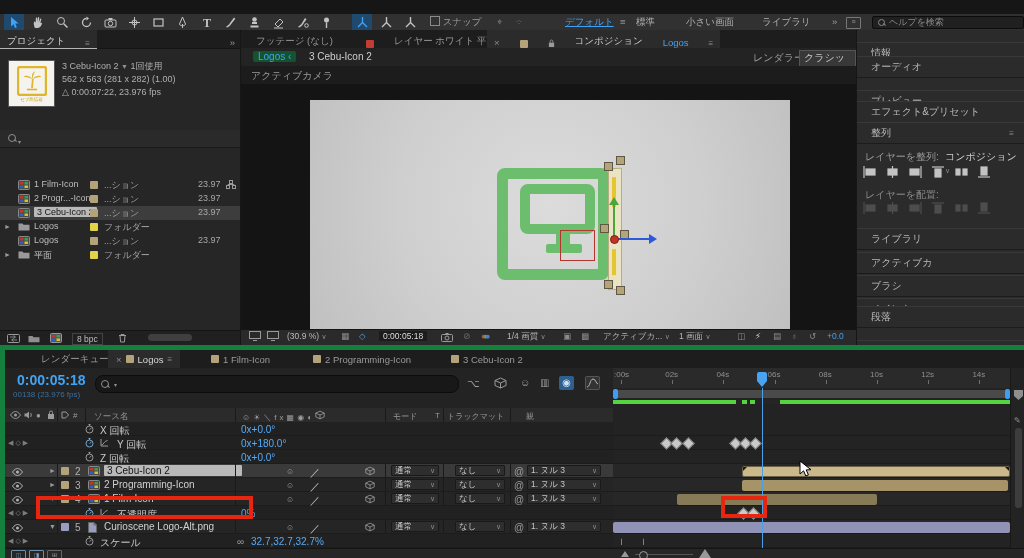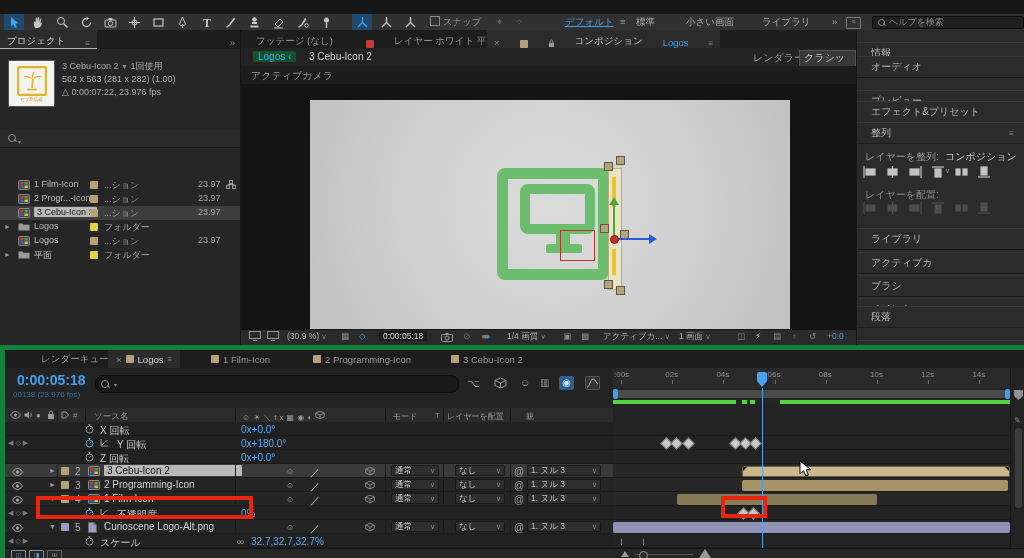--- a/index.html
+++ b/index.html
@@ -314,20 +314,41 @@
           <span style="position:absolute;left:18px;top:2px"><svg width="12" height="9" viewBox="0 0 12 9">
               <path d="M0.5 1.5 h4 l1 1.2 h6 v5.8 h-11 Z" fill="#9a9a9a"></path>
             </svg></span>
           <span style="position:absolute;left:34px;top:1px">平面</span>
           <span class="sq" style="position:absolute;left:90px;top:3px;background:#e3d34b"></span>
           <span style="position:absolute;left:104px;top:1px;color:#a8a8a8">フォルダー</span>
           <span style="position:absolute;left:198px;top:1px;color:#a8a8a8"></span>
         </div>
       </div>
 
+    <div class="pfoot">
+      <svg style="position:absolute;left:7px;top:3px" width="13" height="9" viewBox="0 0 13 9">
+          <rect x="0.5" y="0.5" width="12" height="8" rx="1" fill="none" stroke="#9a9a9a"></rect>
+          <path d="M3 3 h5 M6.5 1.5 L8.5 3 L6.5 4.5 M10 6 h-5 M6.5 4.5 L4.5 6 L6.5 7.5" stroke="#9a9a9a" fill="none" stroke-width="0.8"></path>
+        </svg>
+      <svg style="position:absolute;left:28px;top:3px" width="12" height="9" viewBox="0 0 12 9">
+          <path d="M0.5 2 h4 l1 1.2 h6 v5 h-11 Z" fill="#8f8f8f"></path>
+        </svg>
+      <svg style="position:absolute;left:50px;top:2px" width="12" height="10" viewBox="0 0 12 10">
+          <rect x="0.5" y="0.5" width="11" height="9" rx="1" fill="#555" stroke="#999"></rect>
+          <rect x="2" y="2" width="3.5" height="2.5" fill="#c0392b"></rect>
+          <rect x="6.5" y="2" width="3.5" height="2.5" fill="#3a9e4a"></rect>
+          <rect x="2" y="5.5" width="3.5" height="2.5" fill="#2f5fc2"></rect>
+          <rect x="6.5" y="5.5" width="3.5" height="2.5" fill="#d8c12f"></rect>
+        </svg>
+      <span style="position:absolute;left:72px;top:2px;border:1px solid #444;padding:0 4px;font-size:8.5px;color:#bdbdbd">8 bpc</span>
+      <svg style="position:absolute;left:118px;top:2px" width="9" height="10" viewBox="0 0 9 10">
+          <path d="M1 2.5 h7 M3 2.5 V1.5 h3 v1 M2 2.5 l0.6 6.5 h3.8 l0.6 -6.5" fill="none" stroke="#9a9a9a"></path>
+        </svg>
+      <span style="position:absolute;left:148px;top:3px;width:44px;height:7px;background:#3f3f3f;border-radius:4px"></span>
+    </div>
   </div>
 
   <div class="panel" style="left:241px;top:30px;width:615px;height:315px;background:#171717">
     <div class="tabbar">
         <div id="viewer-tabs">
           <div class="ptab" style="left:8px">
             <span>フッテージ (なし)</span>
           </div>
           <div class="ptab" style="left:118px">
             <span class="sq" style="background:#c23c34"></span>
@@ -604,21 +625,21 @@
       <svg class="abs" style="left:56px;top:3px" width="8" height="8" viewBox="0 0 8 8">
           <path d="M1 1 h4 l2.5 3 L4.5 7 H1 Z" fill="none" stroke="#9a9a9a"></path>
         </svg>
       <span class="abs" style="left:68px;top:3px">#</span>
       <span class="abs" style="left:89px;top:3px;font-size:8.5px">ソース名</span>
       <span id="switch-header" class="abs" style="left:237px;top:2px;letter-spacing:3px"><span class="switch-glyph">☺</span><span class="switch-glyph">☀</span><span class="switch-glyph">＼</span><span class="switch-glyph">fx</span><span class="switch-glyph">▦</span><span class="switch-glyph">◉</span><span class="switch-glyph">◐</span><span><svg width="10" height="10" viewBox="0 0 13 12">
               <path d="M6.5 1 L12 3.5 L12 8.5 L6.5 11 L1 8.5 L1 3.5 Z M1 3.5 L6.5 6 L12 3.5 M6.5 6 V11" fill="none" stroke="#a5a5a5"></path>
             </svg></span></span>
       <span class="abs" style="left:388px;top:3px">モード</span>
       <span class="abs" style="left:430px;top:3px">T</span>
-      <span class="abs" style="left:442px;top:3px">レイヤーを配置</span>
+      <span class="abs" style="left:442px;top:3px">トラックマット</span>
       <span class="abs" style="left:521px;top:3px">親</span>
       <span class="cellline" style="left:52px"></span>
         <span class="cellline" style="left:80px"></span>
       <span class="cellline" style="left:230px"></span>
         <span class="cellline" style="left:380px"></span>
       <span class="cellline" style="left:438px"></span>
         <span class="cellline" style="left:505px"></span>
     </div>
 
     <div id="tl-left">

